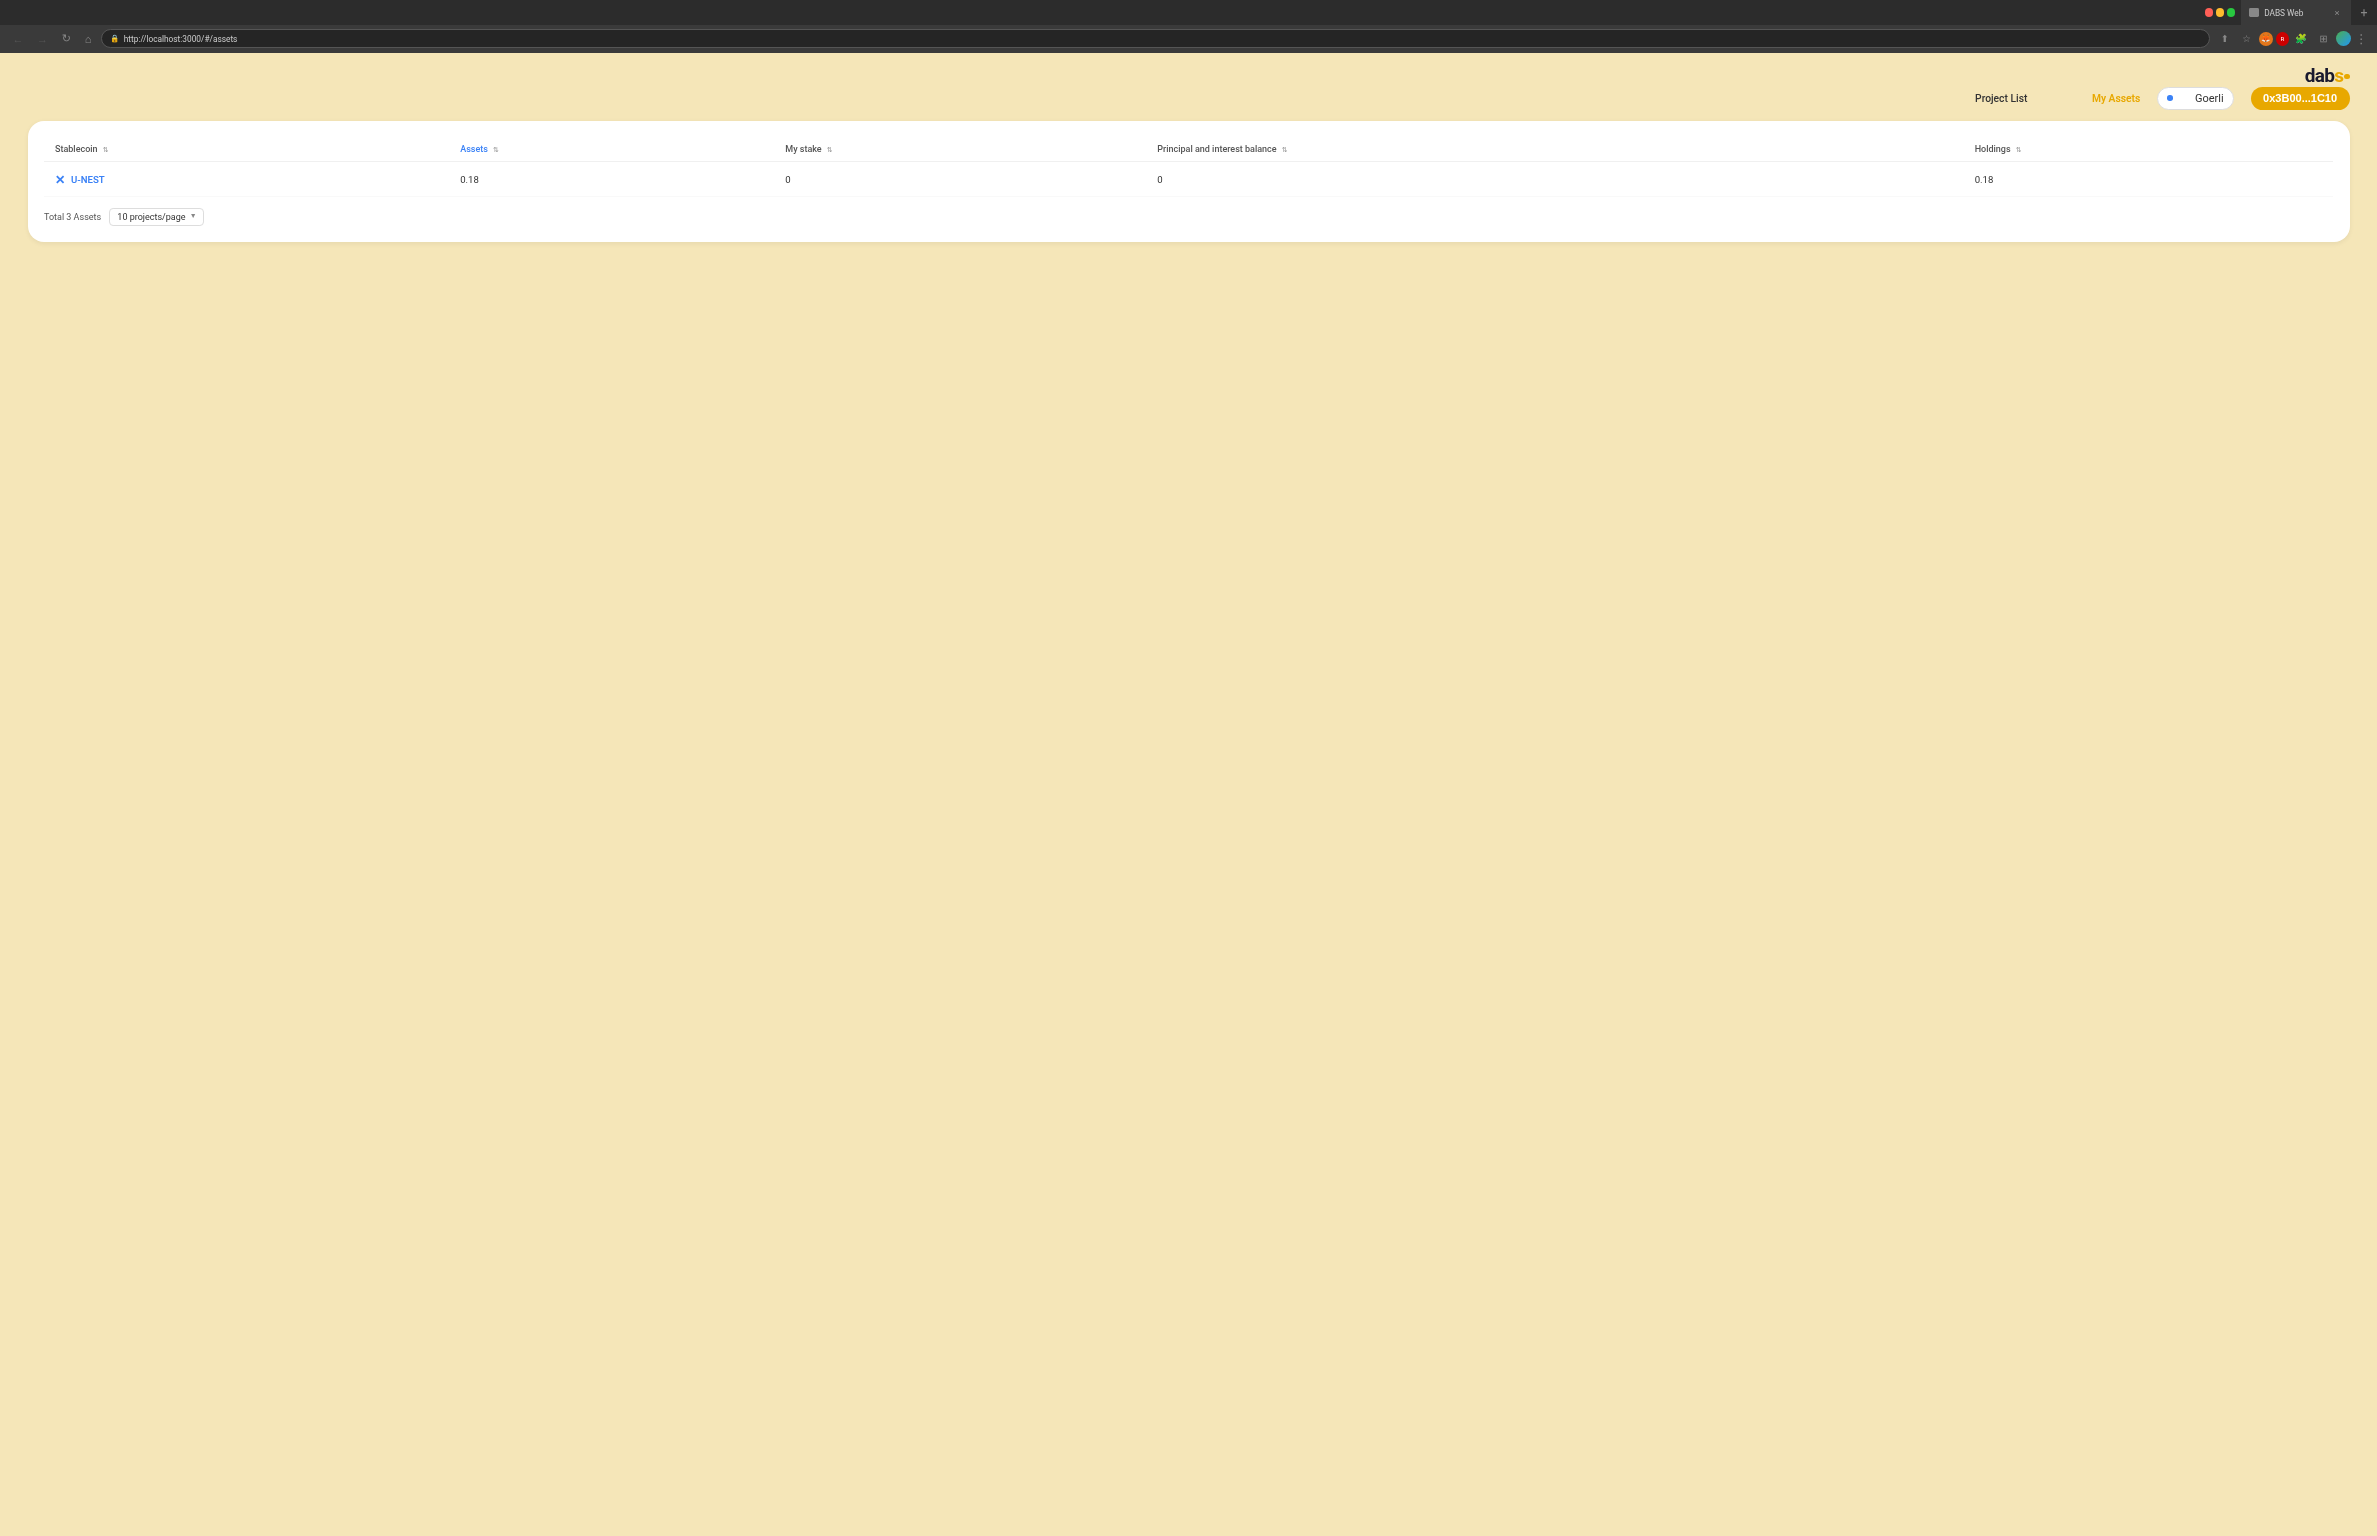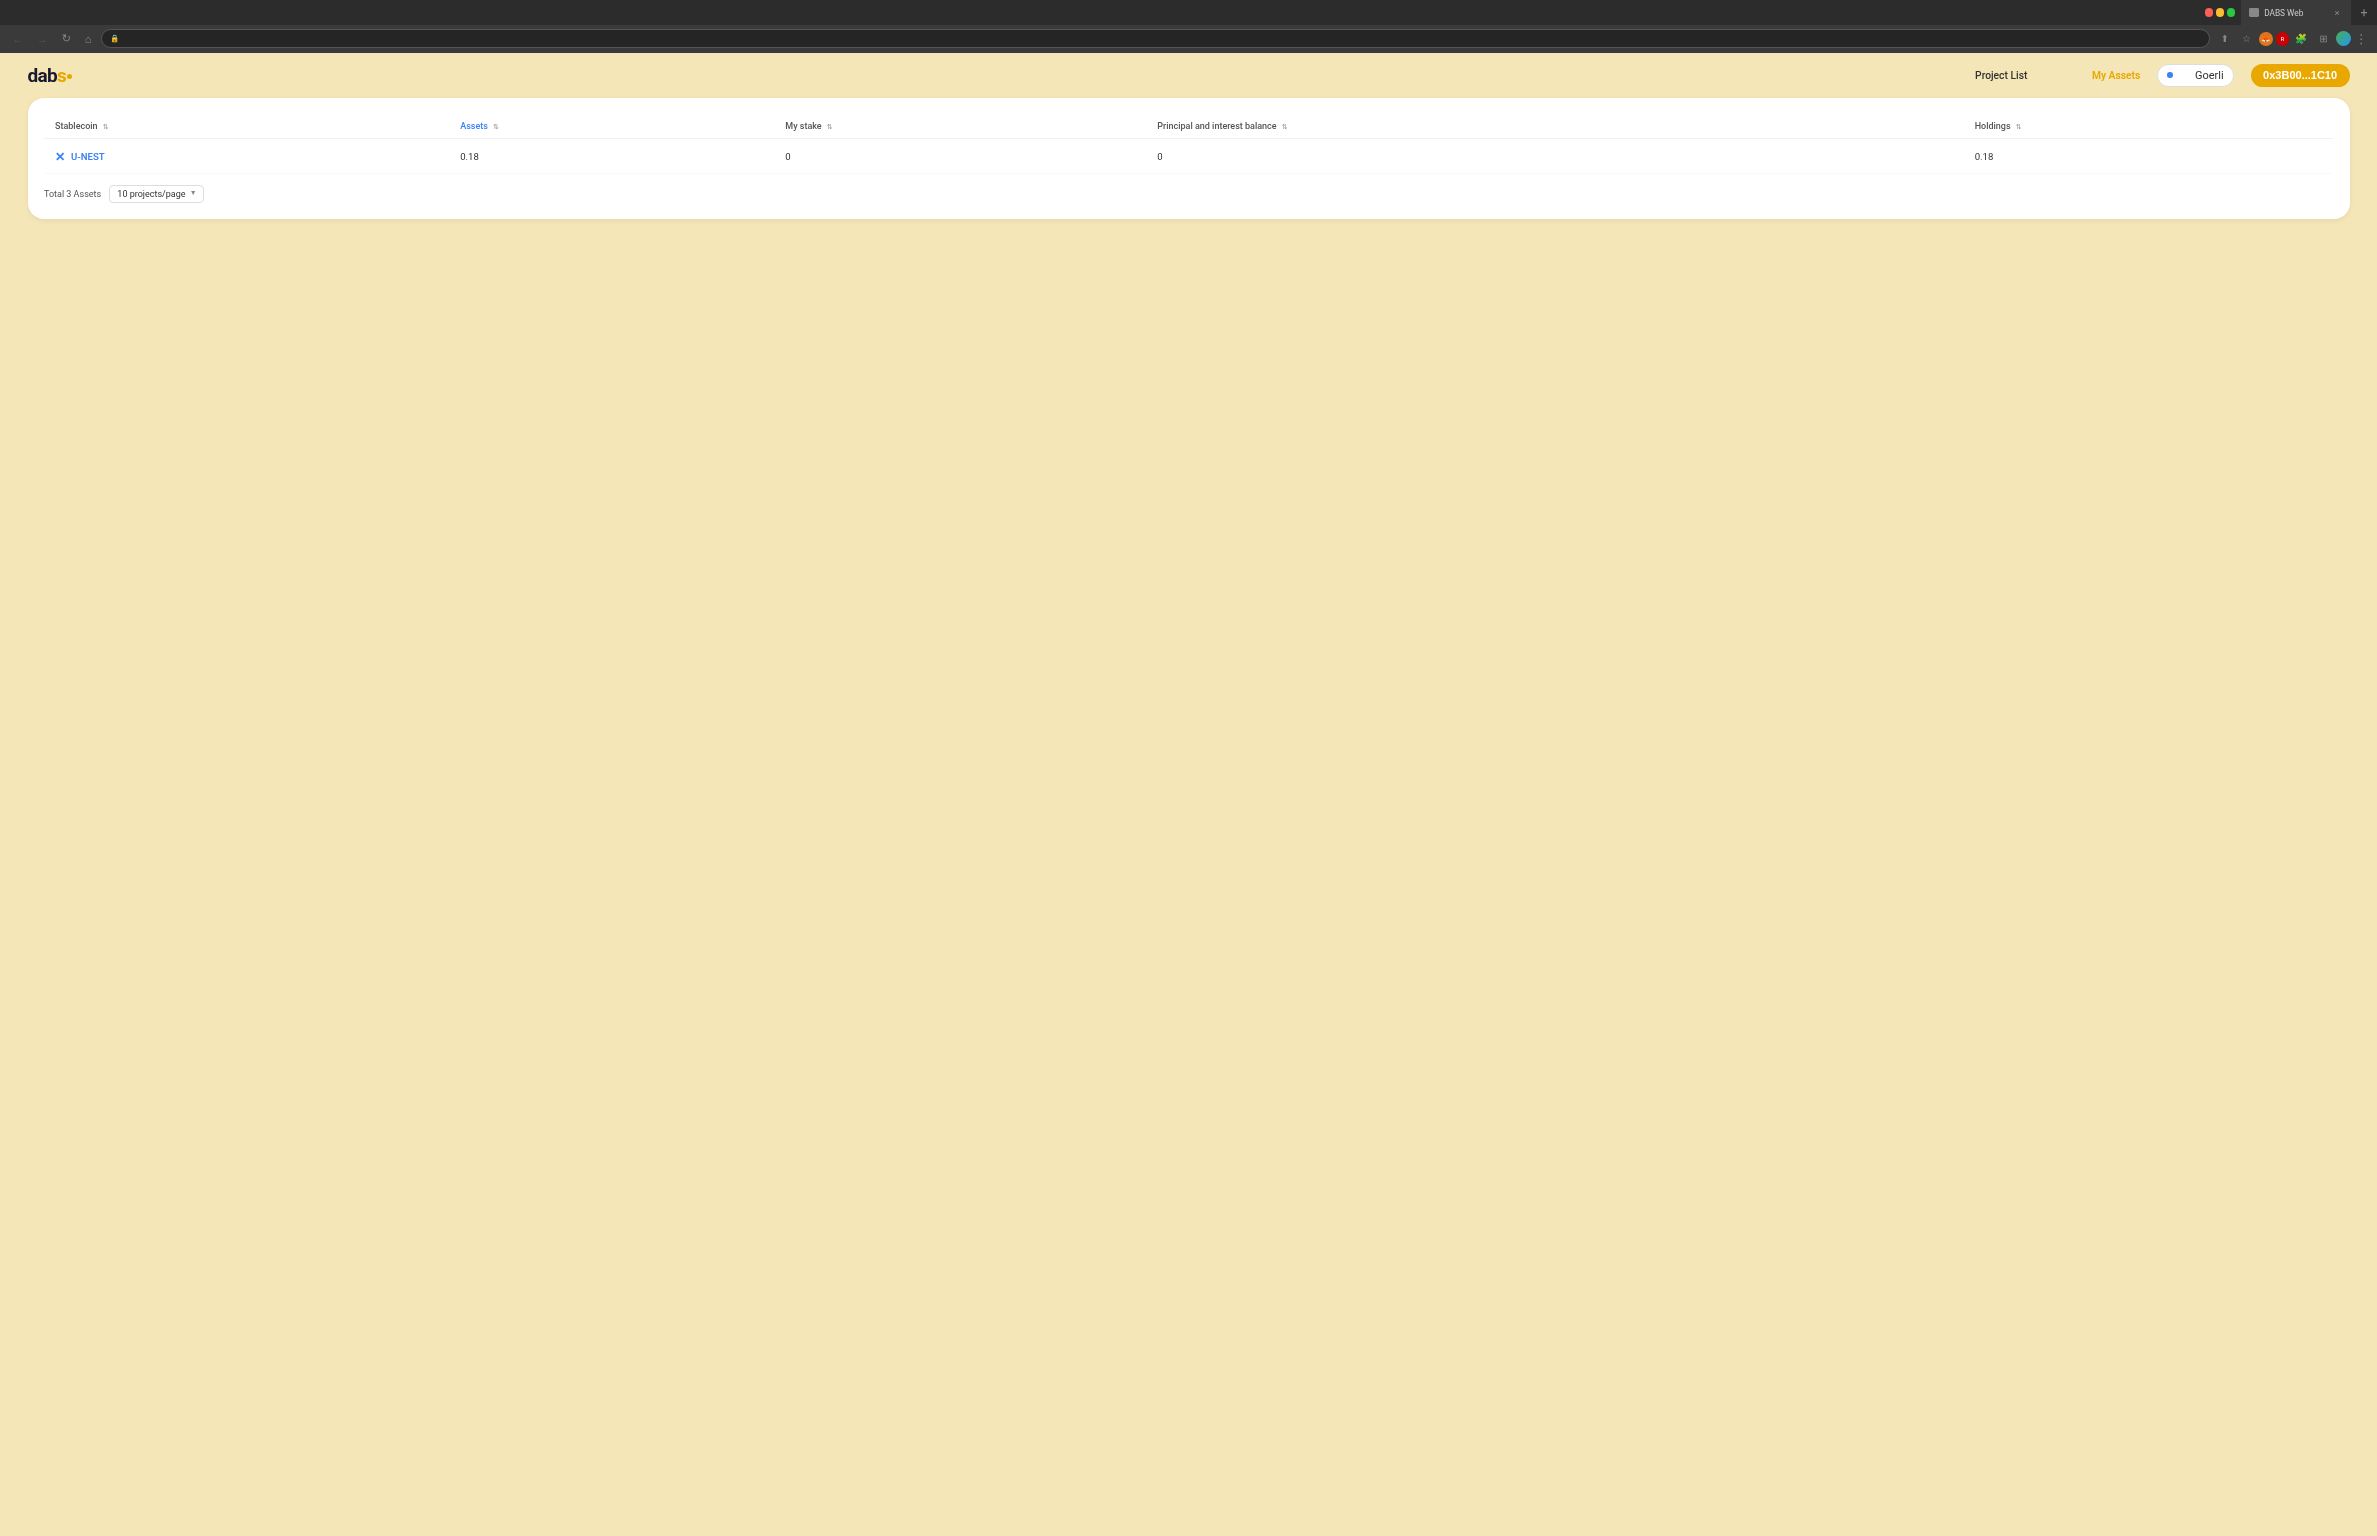--- a/index.html
+++ b/index.html
@@ -28,21 +28,21 @@
     .toolbar-icons { display: flex; gap: 2.8px; align-items: center; }
     .toolbar-icon { width: 19px; height: 19px; display: flex; align-items: center; justify-content: center; color: #888; font-size: 9.6px; border-radius: 2.8px; cursor: pointer; }
     .ext-icon { width: 13.8px; height: 13.8px; border-radius: 50%; background: #666; display: flex; align-items: center; justify-content: center; font-size: 6.9px; color: #fff; }
     .ext-fox { background: #e2761b; }
     .ext-red { background: #c00; }
     .ext-avatar { width: 15px; height: 15px; border-radius: 50%; background: linear-gradient(135deg, #4caf50, #2196f3); }
     .ext-menu { color: #888; font-size: 12.4px; padding: 0 1.4px; cursor: pointer; }
 
     
     .app-wrapper { background: #f5e6b8; min-height: calc(100vh - 52px); }
-    .app-header { background: #f5e6b8; padding: 11px 27.5px; display: flex; align-items: flex-end; }
+    .app-header { background: #f5e6b8; padding: 11px 27.5px; display: flex; align-items: flex-end; flex-direction: column; }
     .logo { font-size: 19px; font-weight: 700; color: #1a1a2e; letter-spacing: -0.7px; }
     .logo-dot { display: inline-block; width: 5.5px; height: 5.5px; background: #e8a800; border-radius: 50%; margin-left: 0.7px; vertical-align: middle; }
     .nav-links { margin-left: auto; display: flex; align-items: center; gap: 16.5px; }
     .nav-link { color: #333; font-size: 10.3px; text-decoration: none; font-weight: 500; cursor: pointer; padding-left: 48px; }
     .nav-link.active { color: #e8a800; font-weight: 600; }
     .network-btn { display: flex; align-items: center; gap: 22px; background: white; border: 0.7px solid #ddd; border-radius: 13.8px; padding: 4.1px 9.6px; font-size: 11px; color: #333; cursor: pointer; }
     .network-dot { width: 5.5px; height: 5.5px; border-radius: 50%; background: #3b82f6; }
     .wallet-btn { background: #e8a800; color: white; border: none; border-radius: 13.8px; padding: 5.5px 12.4px; font-size: 11px; font-weight: 600; cursor: pointer; }
 
     
@@ -78,20 +78,21 @@
     </div>
     <span class="browser-new-tab">+</span>
   </div>
   <div class="browser-toolbar">
     <button class="nav-btn disabled">←</button>
     <button class="nav-btn disabled">→</button>
     <button class="nav-btn">↻</button>
     <button class="nav-btn">⌂</button>
     <div class="address-bar">
       <span class="address-lock">🔒</span>
+      <span class="address-text">http://localhost:3000/#/assets</span>
     </div>
     <div class="toolbar-icons">
       <div class="toolbar-icon">⬆</div>
       <div class="toolbar-icon">☆</div>
       <div class="ext-icon ext-fox" style="font-size:7.6px;">🦊</div>
       <div class="ext-icon ext-red" style="font-size:6.2px;">R</div>
       <div class="toolbar-icon">🧩</div>
       <div class="toolbar-icon">⊞</div>
       <div class="ext-avatar"></div>
       <span class="ext-menu">⋮</span>

